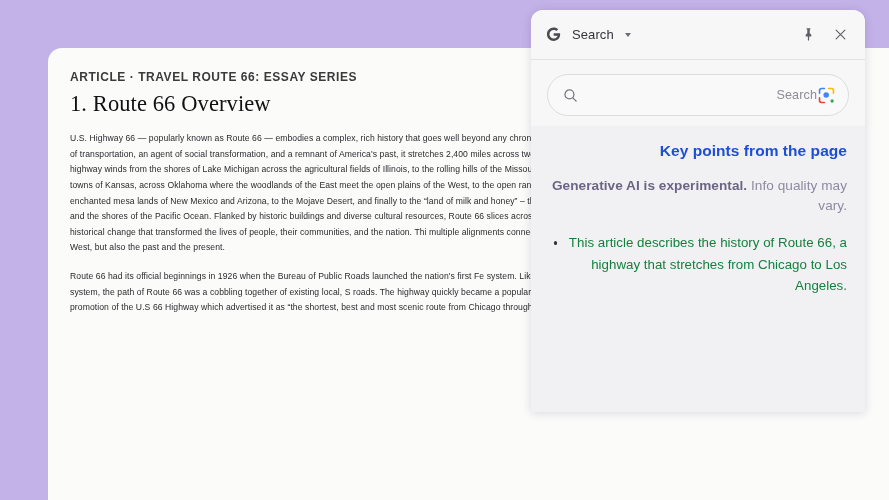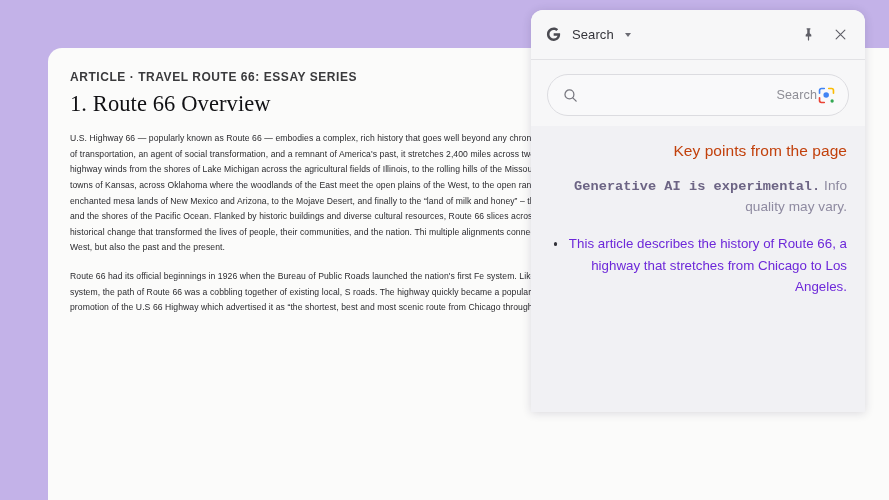--- a/index.html
+++ b/index.html
@@ -176,47 +176,47 @@
 
   .panel-body {
     padding: 16px 18px 10px 18px;
     background: #f1f1f4;
     height: 380px;
     box-sizing: border-box;
   }
 
   .kp-title {
     font-size: 15.5px;
-    font-weight: normal;
-    color: #c2410c;
+    font-weight: bold;
+    color: #1d4ed8;
     margin: 0 0 16px 0;
     letter-spacing: 0.05px;
   }
 
   .disclaimer {
     font-size: 13.6px;
     line-height: 1.45;
     margin: 0 0 17px 0;
     letter-spacing: 0.05px;
   }
-  .disclaimer .strong { color: #6c6484; font-weight: bold; font-family: Liberation Mono, monospace; }
+  .disclaimer .strong { color: #6c6484; font-weight: bold; }
   .disclaimer .light { color: #8e8aa0; font-weight: normal; }
 
   ul.key-points {
     list-style: none;
     margin: 0;
     padding: 0;
   }
   ul.key-points li {
     position: relative;
     padding-left: 19px;
     margin-bottom: 16px;
     font-size: 13.3px;
     line-height: 1.62;
-    color: #6d28d9;
+    color: #15803d;
     letter-spacing: 0.02px;
   }
   ul.key-points li::before {
     content: "";
     position: absolute;
     left: 5px;
     top: 9px;
     width: 3.2px;
     height: 3.2px;
     border-radius: 50%;

